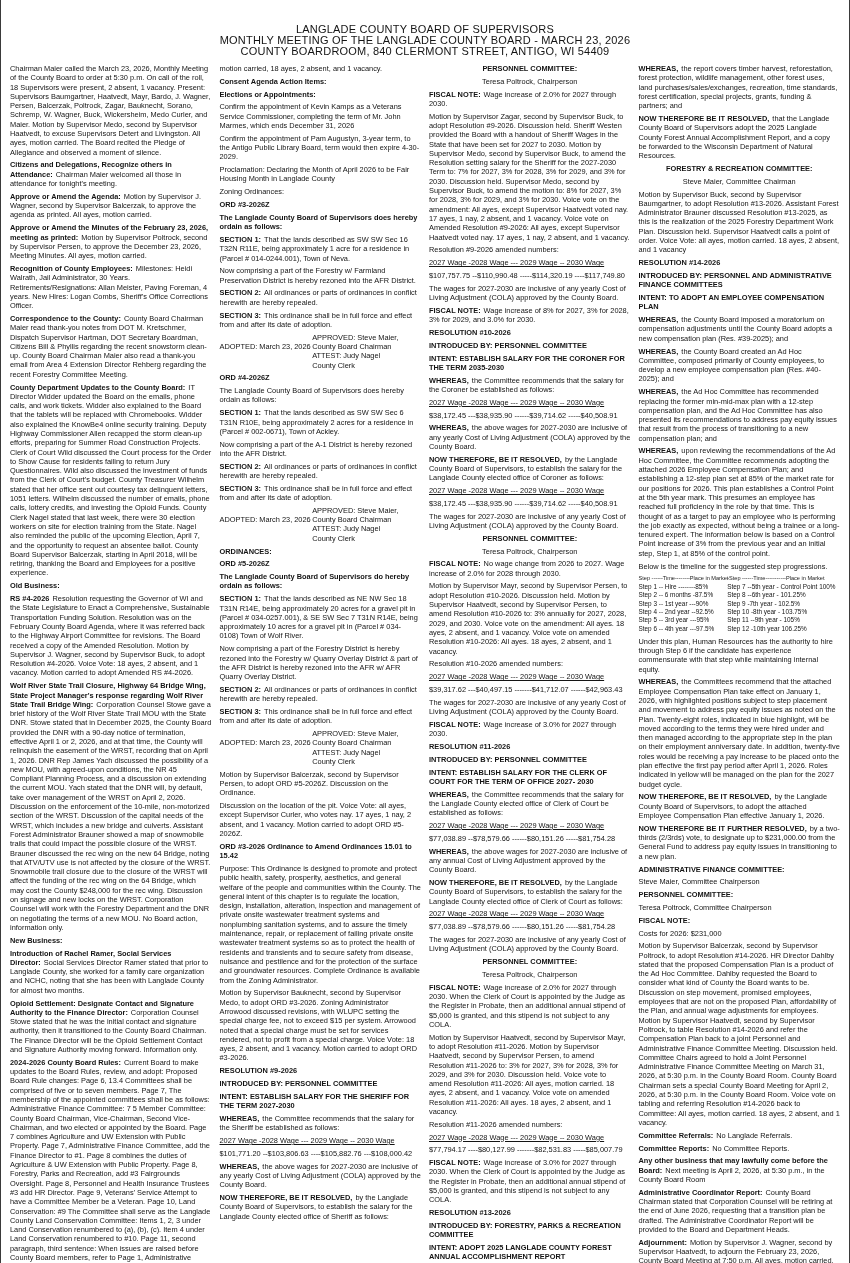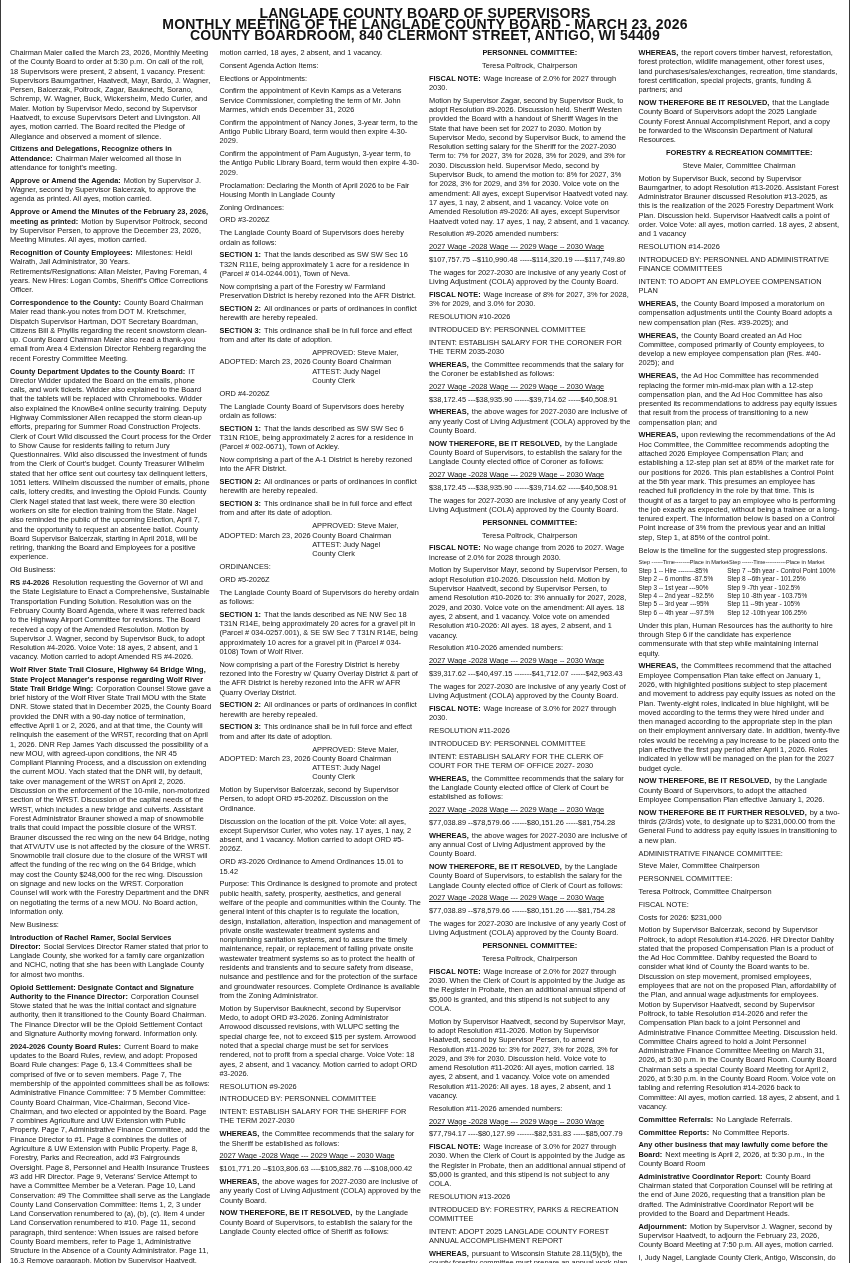--- a/index.html
+++ b/index.html
@@ -2,26 +2,26 @@
 <html><head>
 <meta charset="utf-8">
 <style>
   html,body{margin:0;padding:0;background:#e9e9e9;}
   .page{
     position:relative;width:850px;height:1263px;margin:0 auto;background:#ffffff;
     box-sizing:border-box;padding:8px 9px 4px;overflow:hidden;color:#141414;
     font-family:"Liberation Sans", sans-serif;
     border-left:1px solid #3a3a3a;border-right:1px solid #3a3a3a;
   }
-  .header{text-align:center;font-weight:bold;font-size:14px;line-height:11px;letter-spacing:.2px;margin-top:0;}
+  .header{text-align:center;font-weight:normal;font-size:11px;line-height:11px;letter-spacing:.2px;margin-top:16px;}
   .cols{display:flex;gap:8px;margin-top:7px;}
   .col{flex:1 1 0;min-width:0;}
   .blk{margin:0 0 3.5px;font-size:7.4px;line-height:9.3px;text-align:left;}
   .lead{padding-right:3px;}
-  .h{font-weight:normal;}
+  .h{font-weight:bold;}
   .c{font-weight:bold;text-align:center;}
   .cn{text-align:center;}
   .w{font-weight:normal;text-decoration:underline;}
   .adopt{display:flex;}
   .adopt-left{width:46%;padding-top:9.3px;}
   .adopt-right{width:54%;}
   .steps{font-size:6.4px;line-height:8.4px;}
   .steps-row{display:flex;white-space:nowrap;}
   .steps-row span:first-child{width:44%;}
   .steps-row span:last-child{width:56%;}
@@ -51,21 +51,20 @@
         <p class="blk h"><span>New Business:</span></p>
         <p class="blk p"><b class="lead">Introduction of Rachel Ramer, Social Services Director:</b><span>Social Services Director Ramer stated that prior to Langlade County, she worked for a family care organization and NCHC, noting that she has been with Langlade County for almost two months.</span></p>
         <p class="blk p"><b class="lead">Opioid Settlement: Designate Contact and Signature Authority to the Finance Director:</b><span>Corporation Counsel Stowe stated that he was the initial contact and signature authority, then it transitioned to the County Board Chairman. The Finance Director will be the Opioid Settlement Contact and Signature Authority moving forward. Information only.</span></p>
         <p class="blk p"><b class="lead">2024-2026 County Board Rules:</b><span>Current Board to make updates to the Board Rules, review, and adopt: Proposed Board Rule changes: Page 6, 13.4 Committees shall be comprised of five or to seven members. Page 7, The membership of the appointed committees shall be as follows: Administrative Finance Committee: 7 5 Member Committee: County Board Chairman, Vice-Chairman, Second Vice-Chairman, and two elected or appointed by the Board. Page 7 combines Agriculture and UW Extension with Public Property. Page 7, Administrative Finance Committee, add the Finance Director to #1. Page 8 combines the duties of Agriculture &amp; UW Extension with Public Property. Page 8, Forestry, Parks and Recreation, add #3 Fairgrounds Oversight. Page 8, Personnel and Health Insurance Trustees #3 add HR Director. Page 9, Veterans' Service Attempt to have a Committee Member be a Veteran. Page 10, Land Conservation: #9 The Committee shall serve as the Langlade County Land Conservation Committee: Items 1, 2, 3 under Land Conservation renumbered to (a), (b), (c). Item 4 under Land Conservation renumbered to #10. Page 11, second paragraph, third sentence: When issues are raised before County Board members, refer to Page 1, Administrative Structure in the Absence of a County Administrator. Page 11, 16.3 Remove paragraph. Motion by Supervisor Haatvedt, second by Supervisor Balcerzak, to approve the proposed 2024-2026 County Board Rules. All ayes, motion carried.</span></p>
       </div>
       <div class="col">
         <p class="blk p"><span>motion carried, 18 ayes, 2 absent, and 1 vacancy.</span></p>
         <p class="blk h"><span>Consent Agenda Action Items:</span></p>
         <p class="blk h"><span>Elections or Appointments:</span></p>
         <p class="blk p"><span>Confirm the appointment of Kevin Kamps as a Veterans Service Commissioner, completing the term of Mr. John Marmes, which ends December 31, 2026</span></p>
-        <p class="blk p"><span>Confirm the appointment of Nancy Jones, 3-year term, to the Antigo Public Library Board, term would then expire 4-30- 2029.</span></p>
         <p class="blk p"><span>Confirm the appointment of Pam Augustyn, 3-year term, to the Antigo Public Library Board, term would then expire 4-30- 2029.</span></p>
         <p class="blk p"><span>Proclamation: Declaring the Month of April 2026 to be Fair Housing Month in Langlade County</span></p>
         <p class="blk p"><span>Zoning Ordinances:</span></p>
         <p class="blk h"><span>ORD #3-2026Z</span></p>
         <p class="blk h"><span>The Langlade County Board of Supervisors does hereby ordain as follows:</span></p>
         <p class="blk p"><b class="lead">SECTION 1:</b><span>That the lands described as SW SW Sec 16 T32N R11E, being approximately 1 acre for a residence in (Parcel # 014-0244.001), Town of Neva.</span></p>
         <p class="blk p"><span>Now comprising a part of the Forestry w/ Farmland Preservation District is hereby rezoned into the AFR District.</span></p>
         <p class="blk p"><b class="lead">SECTION 2:</b><span>All ordinances or parts of ordinances in conflict herewith are hereby repealed.</span></p>
         <p class="blk p"><b class="lead">SECTION 3:</b><span>This ordinance shall be in full force and effect from and after its date of adoption.</span></p>
         <div class="blk adopt">

